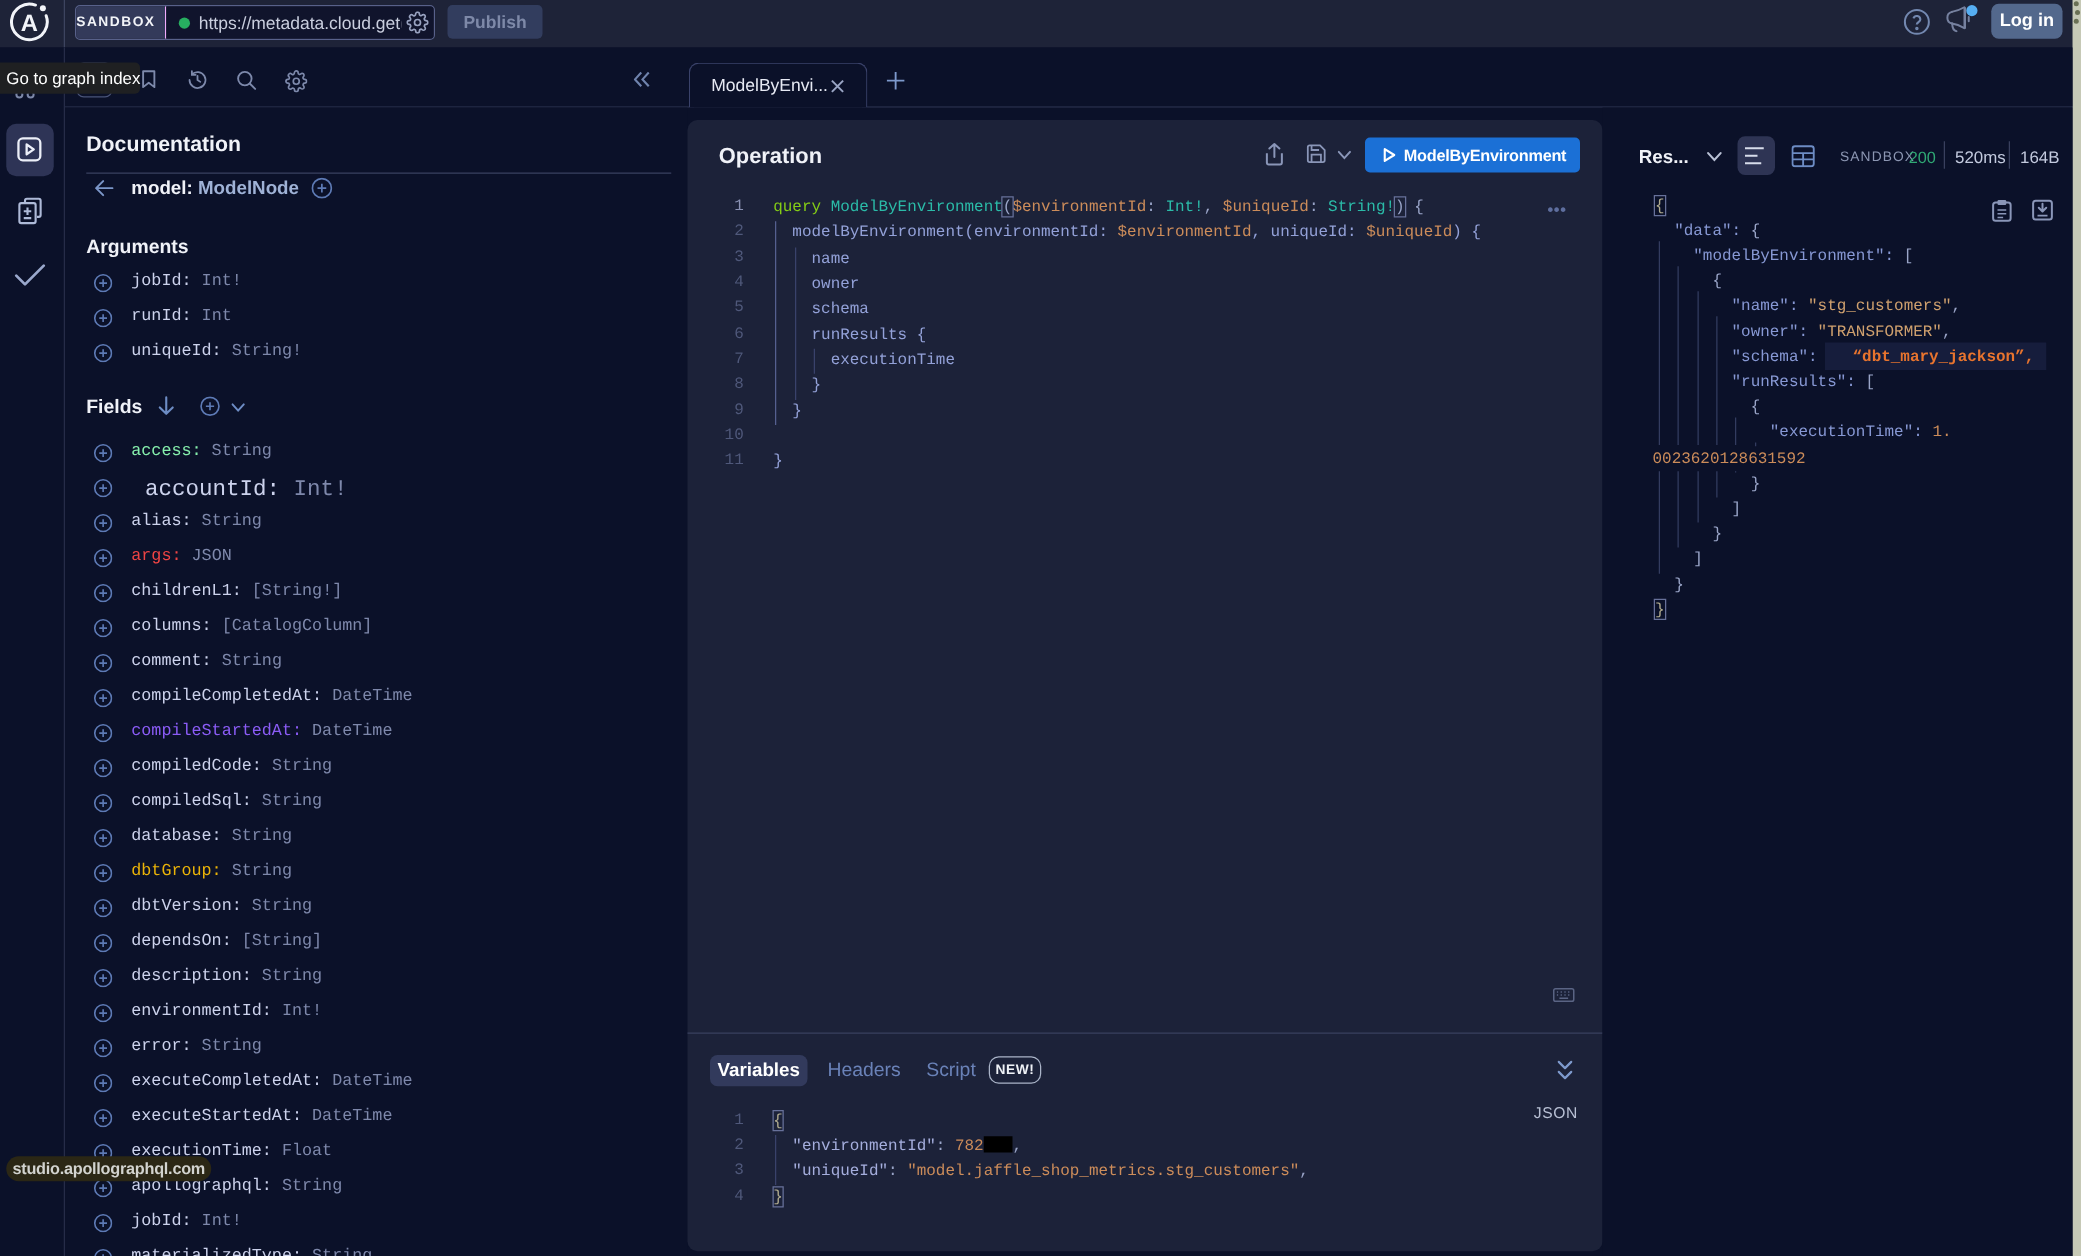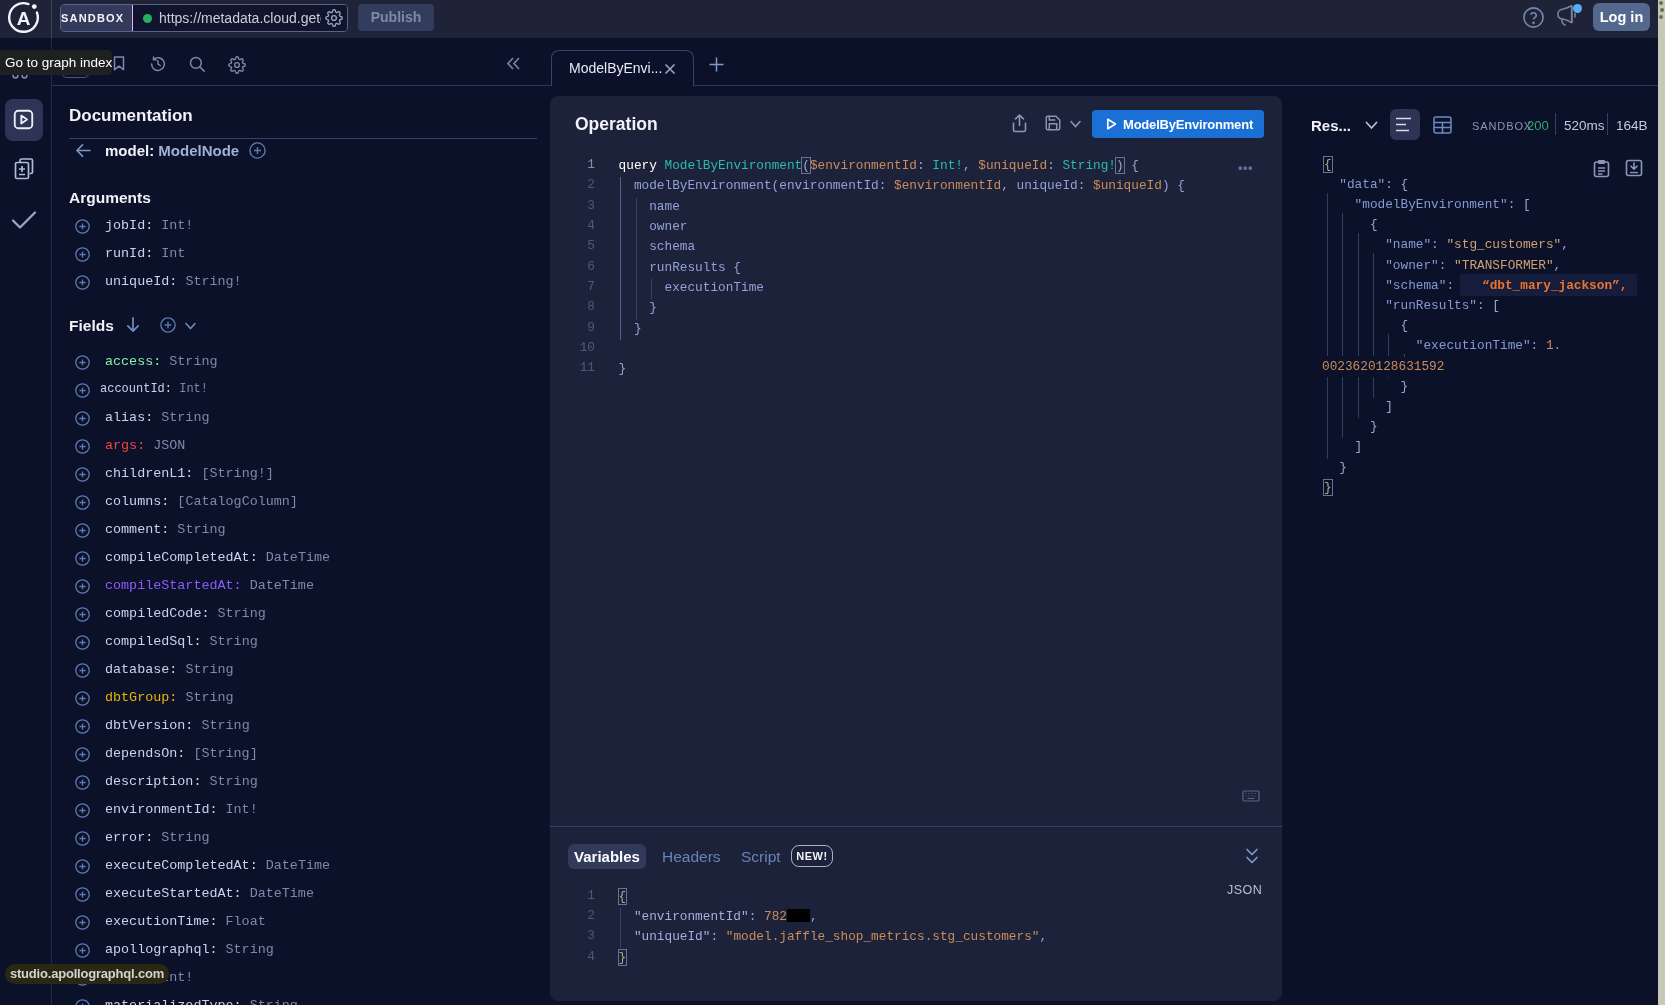--- a/index.html
+++ b/index.html
@@ -27,27 +27,27 @@
   
   #card { position:absolute; left:550px; top:96px; width:732px; height:905px; background:#1c2239; border-radius:8px; }
 
   
   #resp { position:absolute; left:1282px; top:86px; width:376px; height:919px; background:#0b1129; }
 
   
   #tooltip { position:absolute; left:0px; top:50px; width:112px; height:25px; background:#1f2022; border-radius:0 4px 4px 0; color:#fff; font-size:13.5px; line-height:25px; padding-left:5px; z-index:50; white-space:nowrap; }
 
   
-  #urlpill { position:absolute; left:5px; top:964px; width:164px; height:20px; background:#2b2715; border-radius:10px; color:#d2d3cf; font-size:13px; font-weight:bold; letter-spacing:-0.2px; line-height:20px; text-align:center; z-index:60; }
+  #urlpill { position:absolute; left:5px; top:925px; width:164px; height:20px; background:#2b2715; border-radius:10px; color:#d2d3cf; font-size:13px; font-weight:bold; letter-spacing:-0.2px; line-height:20px; text-align:center; z-index:60; }
 
 
   .codeline { position:absolute; white-space:pre; font-family:"Liberation Mono",monospace; font-size:12.75px; line-height:17px; }
   .lnum { position:absolute; width:45px; text-align:right; font-family:"Liberation Mono",monospace; font-size:12.75px; color:#4f587a; }
   .bm { outline:1px solid #67719a; }
-  .kw {color:#ffffff;text-align:right;} .ty {color:#2bbba8;} .vr {color:#cc8c5a;} .fl {color:#93a1d8;} .pn {color:#9aa5c8;}
+  .kw {color:#84cc16;text-align:right;} .ty {color:#2bbba8;} .vr {color:#cc8c5a;} .fl {color:#93a1d8;} .pn {color:#9aa5c8;}
 
   .rkey {color:#8798d4;} .rstr {color:#cfa06e;} .rnum {color:#cc8c5a;} .rpn {color:#9aa5c8;}
   .rline { position:absolute; white-space:pre; font-family:"Liberation Mono",monospace; font-size:12.75px; line-height:17px; }
   svg { display:block; }
 </style>
 </head>
 <body>
 
 <div id="topbar">
 
@@ -199,21 +199,21 @@
   <div id="fields">
       <svg class="abs" style="left:23px;top:268.5px;" width="15" height="15" viewBox="0 0 15 15" fill="none" stroke="#5d7ab5" stroke-width="1.3">
         <circle cx="7.5" cy="7.5" r="6.7"></circle>
         <path d="M7.5 4.4 V10.6 M4.4 7.5 H10.6"></path>
       </svg>
       <div class="abs mono" style="left:53px;top:268px;font-size:13.4px;white-space:nowrap;"><span style="color:#86efac;text-align:right;">access:</span> <span style="color:#7e88ab;">String</span></div>
       <svg class="abs" style="left:23px;top:296.5px;" width="15" height="15" viewBox="0 0 15 15" fill="none" stroke="#5d7ab5" stroke-width="1.3">
         <circle cx="7.5" cy="7.5" r="6.7"></circle>
         <path d="M7.5 4.4 V10.6 M4.4 7.5 H10.6"></path>
       </svg>
-      <div class="abs mono" style="left:48px;top:296px;font-size:12px;white-space:nowrap;"><span style="color:#ccd2ec;">accountId:</span> <span style="color:#7e88ab;">Int!</span></div>
+      <div class="abs mono" style="left:64px;top:296px;font-size:18px;white-space:nowrap;"><span style="color:#ccd2ec;">accountId:</span> <span style="color:#7e88ab;">Int!</span></div>
       <svg class="abs" style="left:23px;top:324.5px;" width="15" height="15" viewBox="0 0 15 15" fill="none" stroke="#5d7ab5" stroke-width="1.3">
         <circle cx="7.5" cy="7.5" r="6.7"></circle>
         <path d="M7.5 4.4 V10.6 M4.4 7.5 H10.6"></path>
       </svg>
       <div class="abs mono" style="left:53px;top:324px;font-size:13.4px;white-space:nowrap;"><span style="color:#ccd2ec;">alias:</span> <span style="color:#7e88ab;">String</span></div>
       <svg class="abs" style="left:23px;top:352.5px;" width="15" height="15" viewBox="0 0 15 15" fill="none" stroke="#5d7ab5" stroke-width="1.3">
         <circle cx="7.5" cy="7.5" r="6.7"></circle>
         <path d="M7.5 4.4 V10.6 M4.4 7.5 H10.6"></path>
       </svg>
       <div class="abs mono" style="left:53px;top:352px;font-size:13.4px;white-space:nowrap;"><span style="color:#ef4444;">args:</span> <span style="color:#7e88ab;">JSON</span></div>

